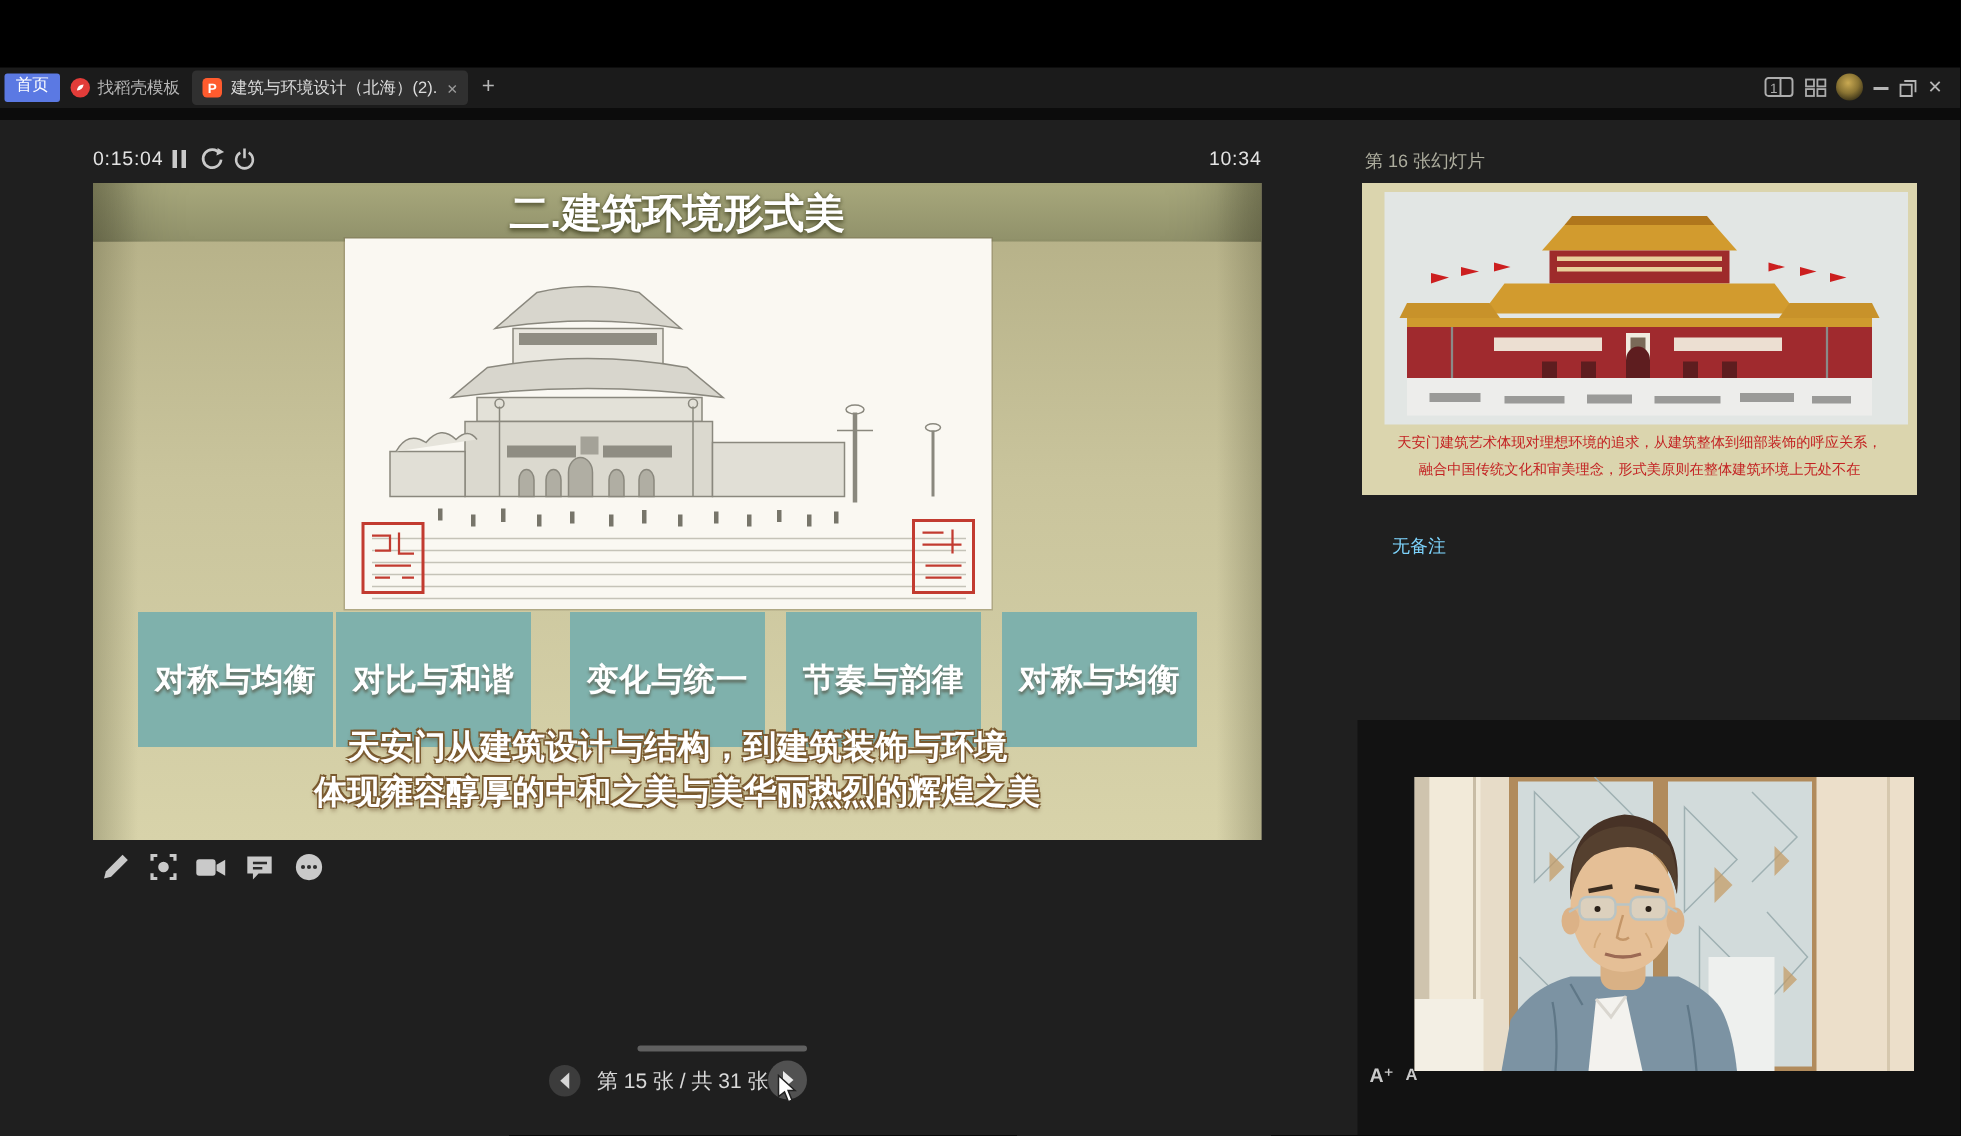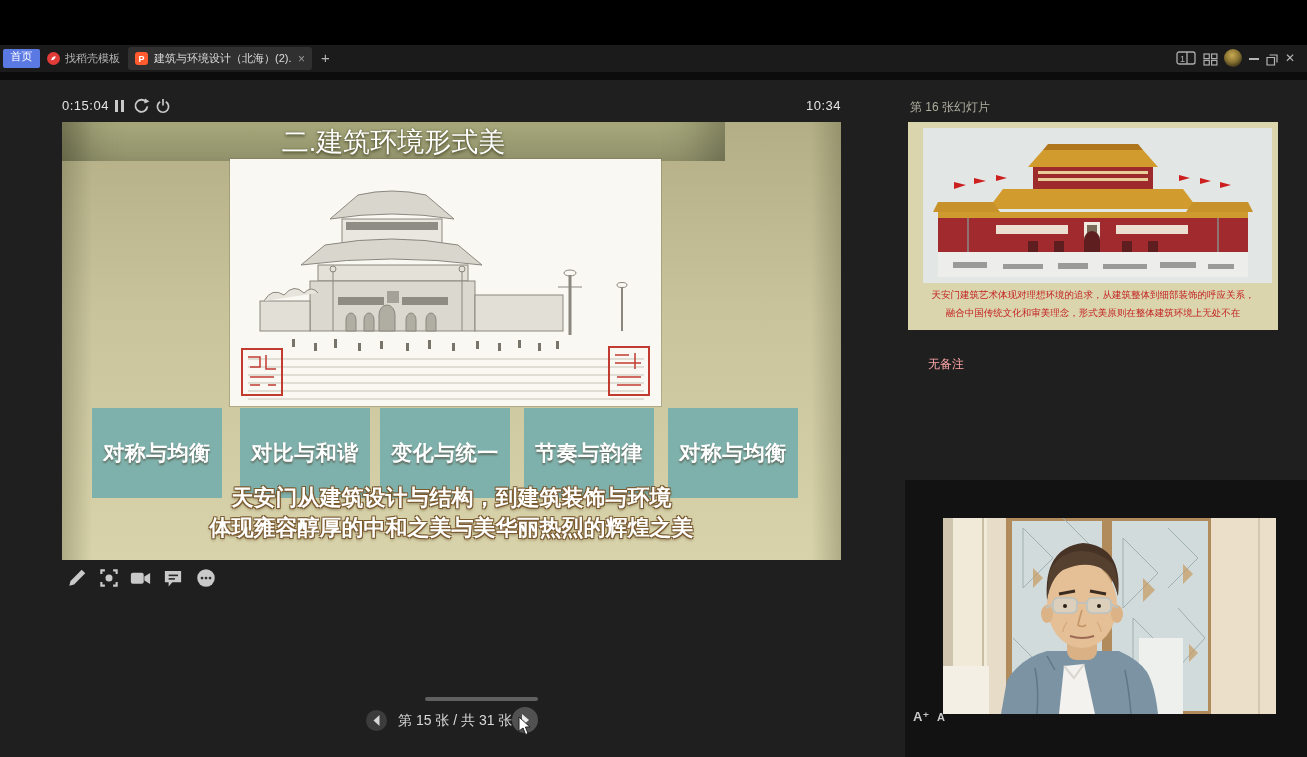--- a/index.html
+++ b/index.html
@@ -14,36 +14,36 @@
           display:flex;align-items:center;padding:0 7px;box-sizing:border-box;gap:6px;}
   .doctab .title{font-size:11px;color:#dcdcdc;white-space:nowrap;overflow:hidden;max-width:138px;}
   .ppticon{width:13px;height:13px;border-radius:3px;color:#fff;font-size:9px;font-weight:bold;
            display:flex;align-items:center;justify-content:center;flex:0 0 13px;}
   .content{left:0;top:72px;width:1307px;height:685px;background:#1f1f1f;}
   .dline{left:0;top:72px;width:1307px;height:8px;background:#0c0c0c;}
   .timer{color:#e3e3e3;font-size:13px;letter-spacing:.5px;}
   .slide{left:62px;top:122px;width:779px;height:438px;background:linear-gradient(180deg,#b3ae85 0%,#c9c49c 45%,#d8d3aa 100%);overflow:hidden;}
   .shadeL{left:0;top:0;width:30px;height:438px;background:linear-gradient(90deg,rgba(80,80,50,.30),rgba(80,80,50,0));}
   .shadeR{right:0;top:0;width:30px;height:438px;background:linear-gradient(270deg,rgba(80,80,50,.30),rgba(80,80,50,0));}
-  .titleband{left:0;top:0;width:663px;height:39px;
+  .titleband{left:0;top:0;width:779px;height:39px;
      background:linear-gradient(180deg,#a8a87c,#90916a);
      box-shadow:inset 60px 0 40px -40px rgba(0,0,0,.25), inset -60px 0 40px -40px rgba(0,0,0,.25);
-     color:#fff;font-size:27px;font-weight:normal;display:flex;align-items:center;justify-content:center;
+     color:#fff;font-size:27px;font-weight:bold;display:flex;align-items:center;justify-content:center;
      text-shadow:0 2px 3px rgba(60,60,30,.75),0 0 2px rgba(90,90,50,.9);}
   .principle{top:286px;width:130px;height:90px;color:#fff;font-size:21px;font-weight:bold;
      display:flex;align-items:center;justify-content:center;letter-spacing:.5px;
      text-shadow:0 2px 2px rgba(70,50,30,.55);}
   .slidecap{left:0;width:779px;text-align:center;color:#fff;font-size:22px;font-weight:bold;
      text-shadow:-1px -1px 0 #7a5a2f,1px -1px 0 #7a5a2f,-1px 1px 0 #7a5a2f,1px 1px 0 #7a5a2f,0 2px 3px rgba(80,50,20,.55);}
   .toolbtn{width:26px;height:26px;display:flex;align-items:center;justify-content:center;}
   .navlabel{color:#d9d9d9;font-size:14px;}
   .circlebtn{border-radius:50%;display:flex;align-items:center;justify-content:center;}
   .rp-header{color:#adad9e;font-size:12px;text-align:right;}
   .preview{left:908px;top:122px;width:370px;height:208px;background:#dbd5ae;overflow:hidden;}
-  .nonotes{color:#fca5a5;font-size:12px;}
+  .nonotes{color:#7dd3fc;font-size:12px;}
   .fontbtn{color:#c9c9c9;font-weight:bold;}
   .webcam{left:943px;top:518px;width:333px;height:196px;overflow:hidden;background:#e7dcc8;}
   .widgetbg{left:905px;top:480px;width:402px;height:277px;background:#121212;}
 </style>
 </head>
 <body>
 
 <div class="screen">
 
   <div class="abs tabbar">
@@ -178,21 +178,21 @@
           <path d="M6 8 h12 v10 h-10 m16 -12 v14 h10 M8 28 h24 M8 36 h10 m8 0 h8" stroke-width="1.5"></path>
         </g>
         <g transform="translate(379,188)" stroke="#c23b30" fill="none" stroke-width="2">
           <rect x="0" y="0" width="40" height="48"></rect>
           <path d="M6 8 h14 m-14 8 h26 M26 6 v16 M8 30 h24 M8 38 h24" stroke-width="1.5"></path>
         </g>
       </svg>
     </div>
 
     <div class="abs principle" style="left:30px;background:#7fb1ac;">对称与均衡</div>
-    <div class="abs principle" style="left:178px;background:#7fb1ac;text-align:right;">对比与和谐</div>
+    <div class="abs principle" style="left:162px;background:#7fb1ac;text-align:right;">对比与和谐</div>
     <div class="abs principle" style="left:318px;background:#7fb1ac;text-align:right;">变化与统一</div>
     <div class="abs principle" style="left:462px;background:#7fb1ac;">节奏与韵律</div>
     <div class="abs principle" style="left:606px;background:#7fb1ac;">对称与均衡</div>
 
     <div class="abs slidecap" style="top:391px;">体现雍容醇厚的中和之美与美华丽热烈的辉煌之美</div>
     <div class="abs slidecap" style="top:361px;">天安门从建筑设计与结构，到建筑装饰与环境</div>
   </div>
 
   <div class="abs toolbtn" style="left:64px;top:565px;">
     <svg width="20" height="20" viewBox="0 0 17 17">

